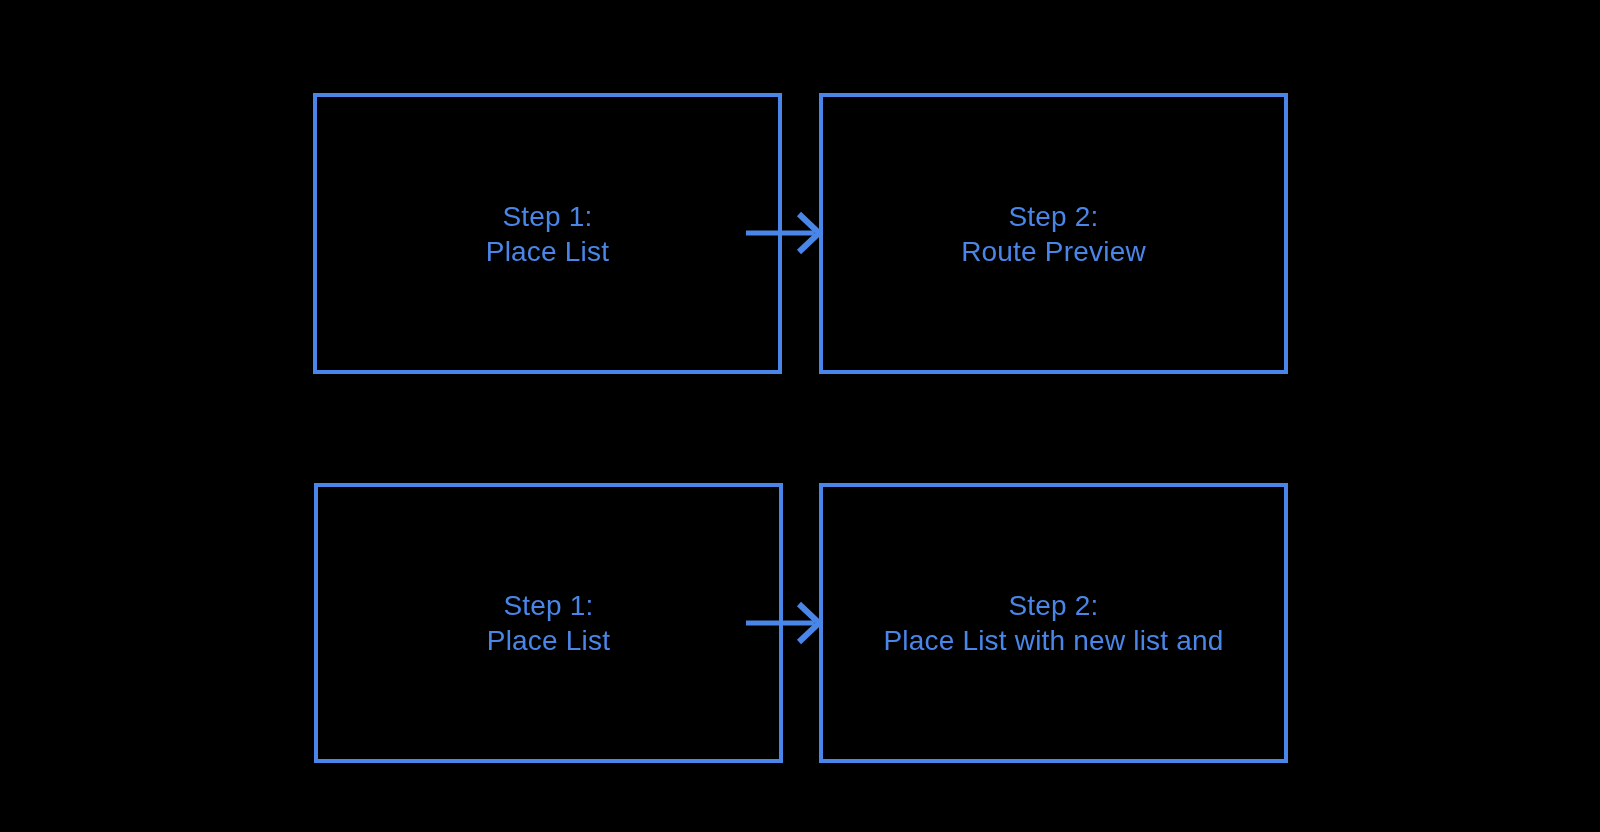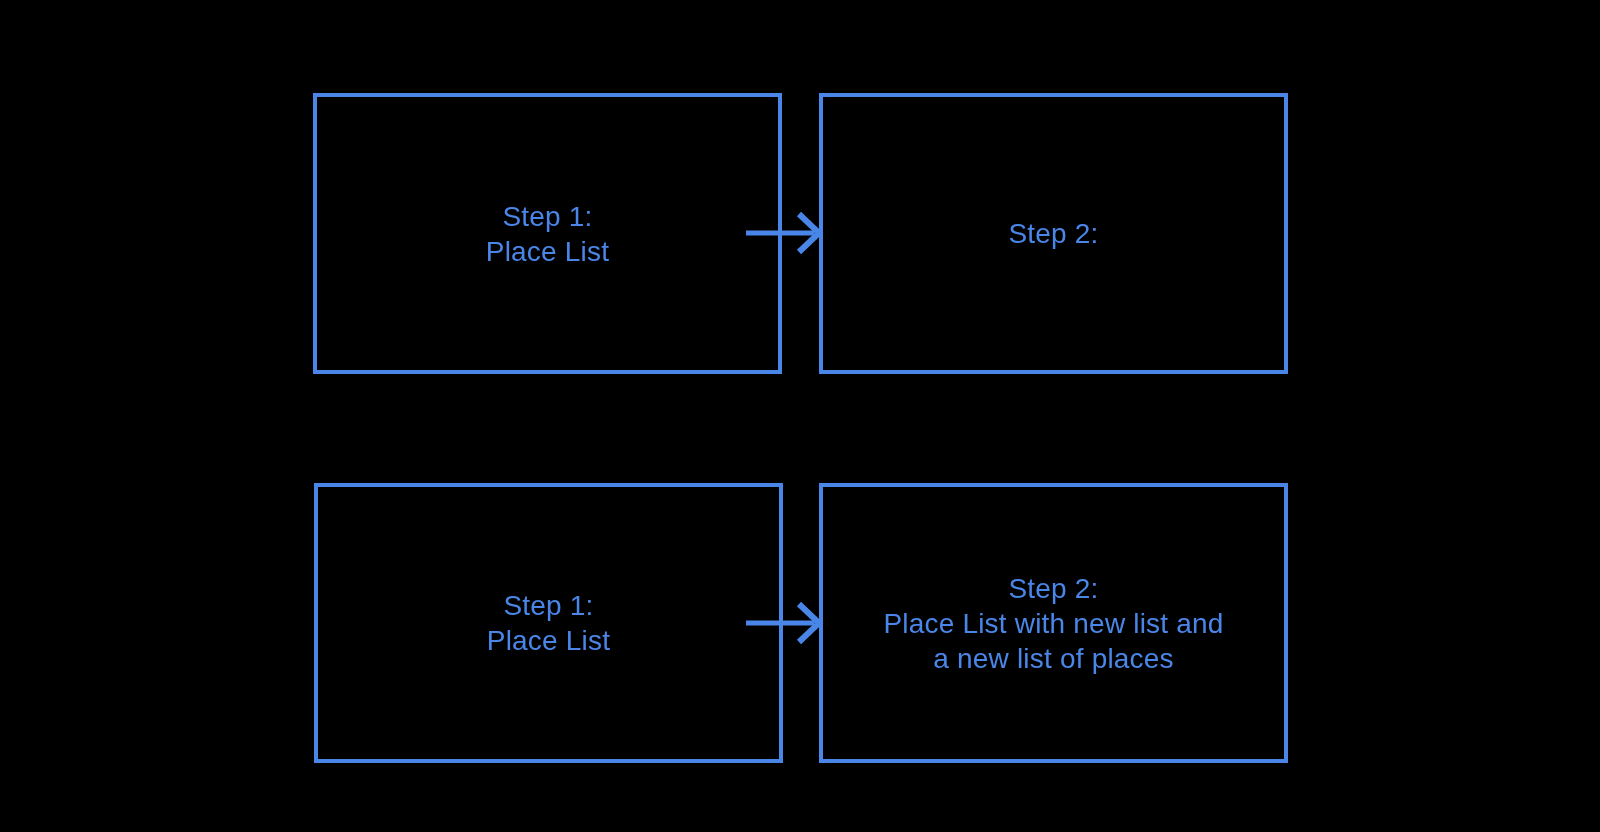--- a/index.html
+++ b/index.html
@@ -54,36 +54,36 @@
   </div>
 
   <svg class="arrow arrow1" viewBox="0 0 80 44" aria-hidden="true">
     <line x1="2" y1="22" x2="70" y2="22" stroke="currentColor" stroke-width="5"></line>
     <polyline points="55,3 75,22 55,41" fill="none" stroke="currentColor" stroke-width="6" stroke-linejoin="miter"></polyline>
   </svg>
 
   <div class="box box2">
     <div class="box-label">
       <div>Step 2:</div>
+      <div>Route Preview</div>
     </div>
   </div>
 
   <div class="box box3">
     <div class="box-label">
       <div>Step 1:</div>
       <div>Place List</div>
     </div>
   </div>
 
   <svg class="arrow arrow2" viewBox="0 0 80 44" aria-hidden="true">
     <line x1="2" y1="22" x2="70" y2="22" stroke="currentColor" stroke-width="5"></line>
     <polyline points="55,3 75,22 55,41" fill="none" stroke="currentColor" stroke-width="6" stroke-linejoin="miter"></polyline>
   </svg>
 
   <div class="box box4">
     <div class="box-label">
       <div>Step 2:</div>
       <div>Place List with new list and</div>
-      <div>a new list of places</div>
     </div>
   </div>
 
 </div>
 
 </body></html>

